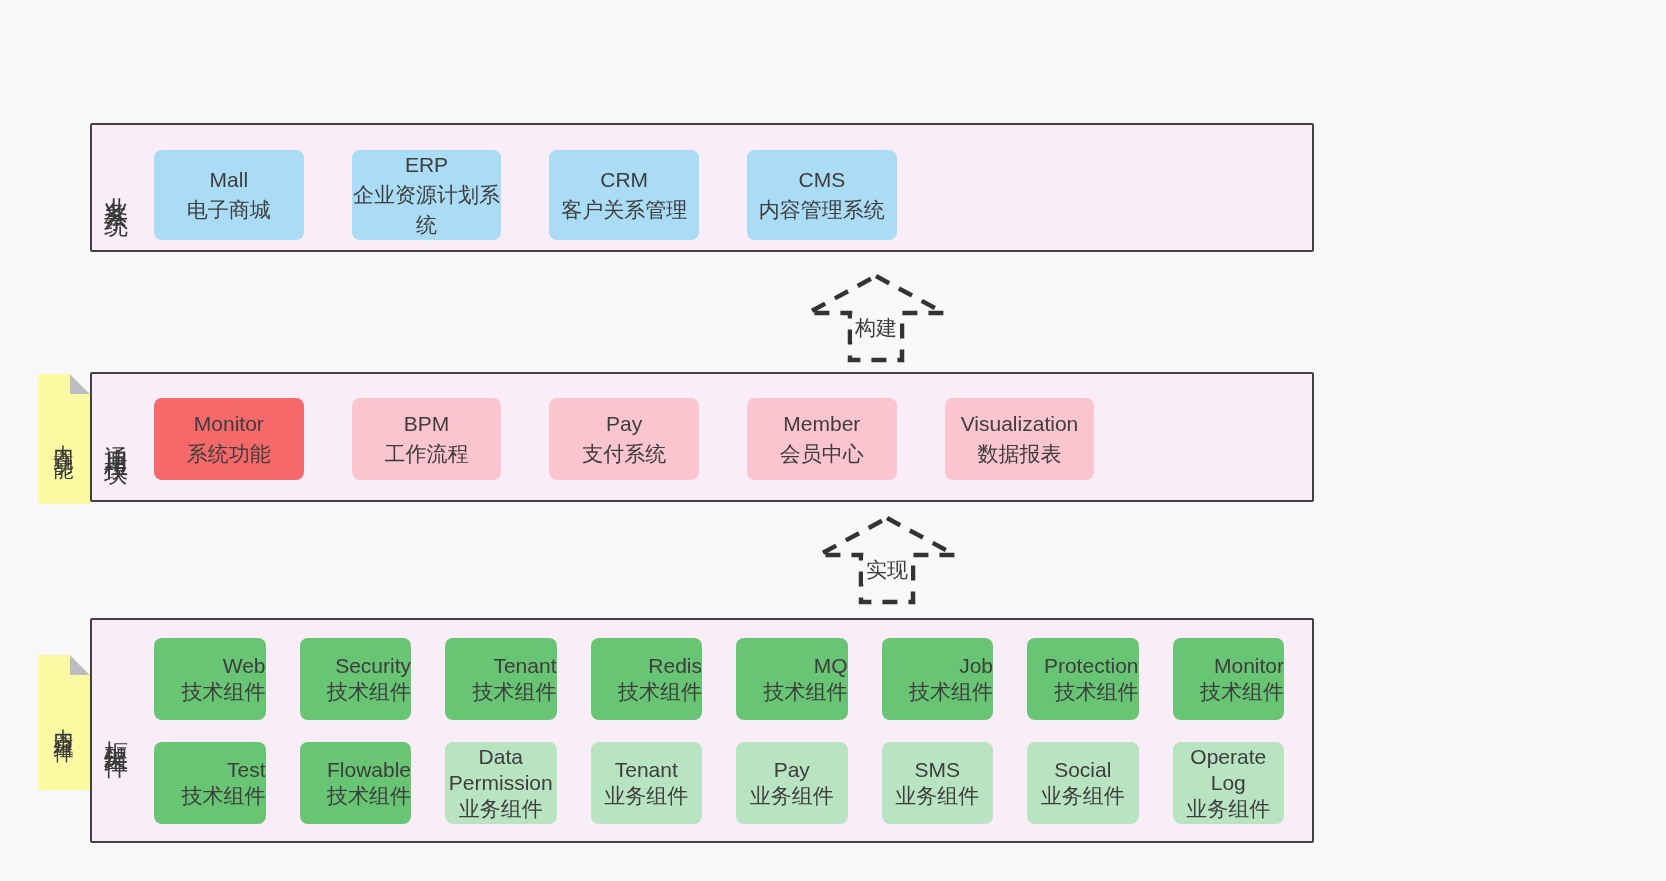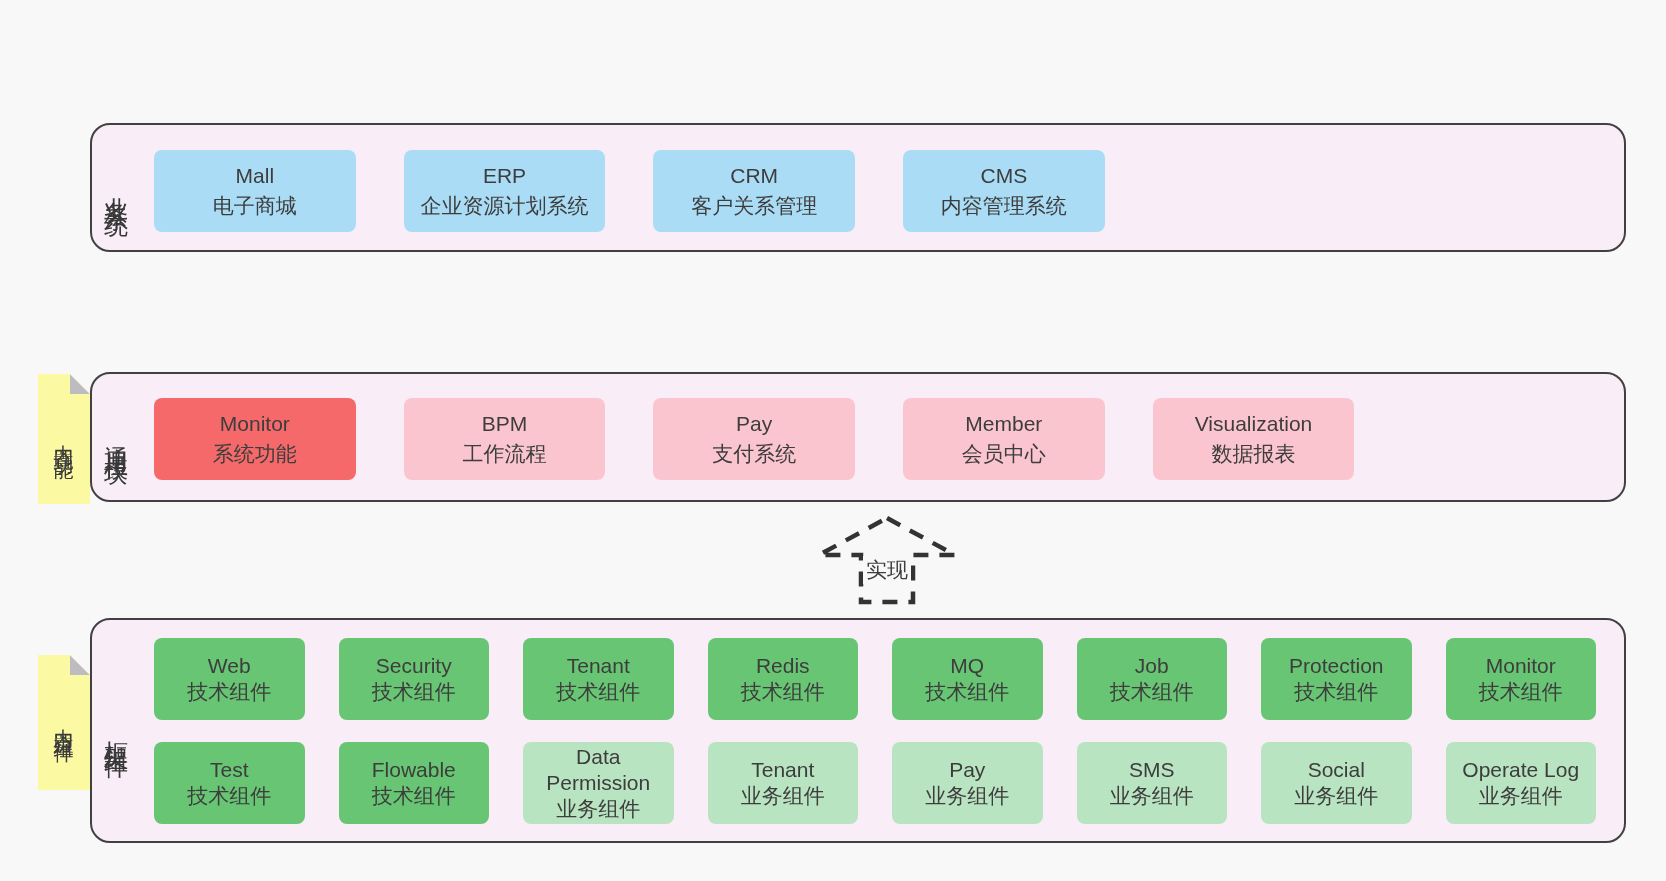--- a/index.html
+++ b/index.html
@@ -8,22 +8,22 @@
     --lightgreen:#b9e4c1; --sticky:#fcf9a3; --fold:#bdbdc1; --dash:#333333;
   }
   *{box-sizing:border-box;}
   html,body{margin:0;padding:0;background:var(--pageBg);}
   #canvas{
     position:relative;width:1666px;height:881px;background:var(--pageBg);
     font-family:"Liberation Sans","DejaVu Sans",sans-serif;color:var(--text);
     overflow:hidden;
   }
   .section{
-    position:absolute;left:90px;width:1536px;background:var(--sectionBg);
-    border:2px solid var(--border);border-radius:20px;
+    position:absolute;left:90px;width:1224px;background:var(--sectionBg);
+    border:2px solid var(--border);border-radius:2px;
   }
   #section-business{top:123px;height:129px;}
   #section-modules{top:372px;height:130px;}
   #section-framework{top:618px;height:225px;}
   .section-label{
     position:absolute;left:12px;top:50%;transform:translateY(-50%);
     writing-mode:vertical-rl;text-orientation:upright;
     font-size:24px;line-height:1;letter-spacing:5px;color:#383838;white-space:nowrap;
   }
   .grid6{
@@ -40,21 +40,21 @@
   #grid-framework-2{top:122px;}
   .box{
     border-radius:8px;display:flex;flex-direction:column;align-items:center;
     justify-content:center;text-align:center;font-size:21px;line-height:30px;
     color:var(--text);
   }
   .grid8 .box{line-height:26px;}
   .box.blue{background:var(--blue);}
   .box.red{background:var(--red);}
   .box.pink{background:var(--pink);}
-  .box.green{background:var(--green);}
+  .box.green{background:var(--green);align-items:flex-end;}
   .box.lightgreen{background:var(--lightgreen);}
   .sticky{
     position:absolute;left:38px;width:52px;background:var(--sticky);
     clip-path:polygon(0 0,calc(100% - 20px) 0,100% 20px,100% 100%,0 100%);
   }
   #sticky-modules{top:374px;height:130px;}
   #sticky-framework{top:655px;height:135px;}
   .sticky .fold{
     position:absolute;top:0;right:0;width:20px;height:20px;background:var(--fold);
     clip-path:polygon(0 0,100% 100%,0 100%);
@@ -97,20 +97,26 @@
           <div>CRM</div>
           <div>客户关系管理</div>
         </div>
         <div class="box blue">
           <div>CMS</div>
           <div>内容管理系统</div>
         </div>
       </div>
   </div>
 
+  <div class="arrow" id="arrow-build">
+    <svg viewBox="0 0 150 92">
+      <polygon points="75,4 143,41 101,41 101,88 49,88 49,41 7,41"></polygon>
+    </svg>
+    <span class="arrow-label">构建</span>
+  </div>
 
   <div class="sticky" id="sticky-modules">
     <div class="fold"></div>
     <div class="sticky-text">内置功能</div>
   </div>
 
   <div class="section" id="section-modules">
     <div class="section-label">通用模块</div>
     <div class="grid6" id="grid-modules">
         <div class="box red">

